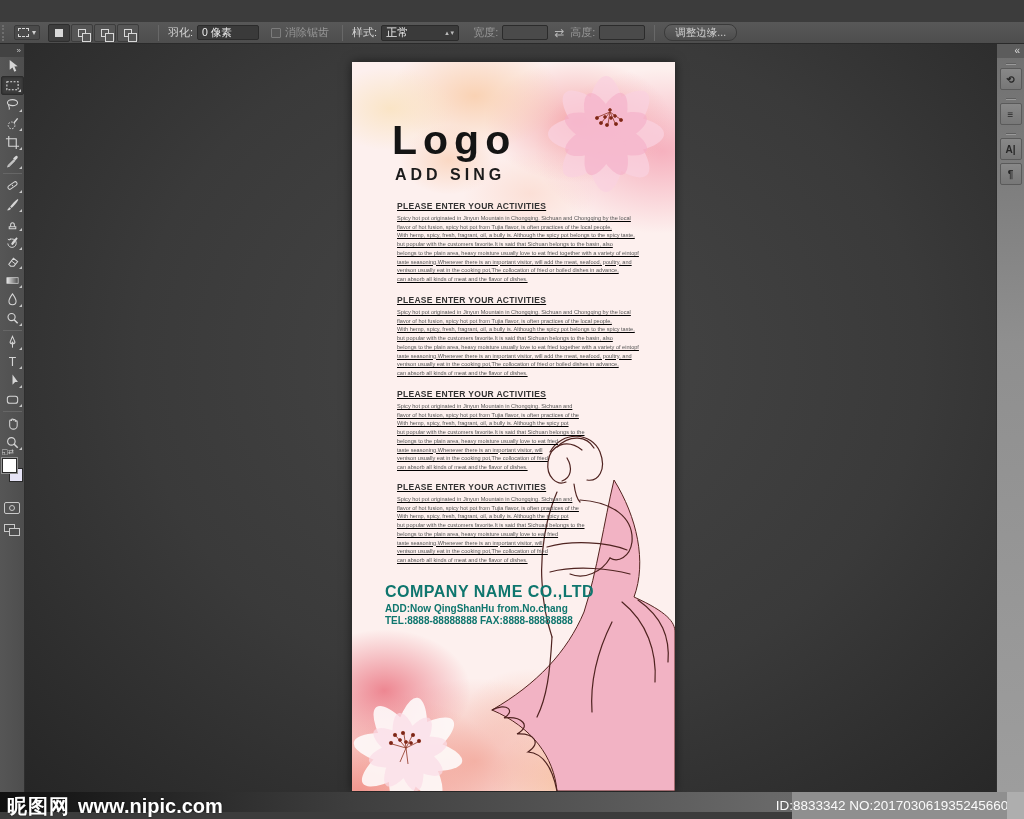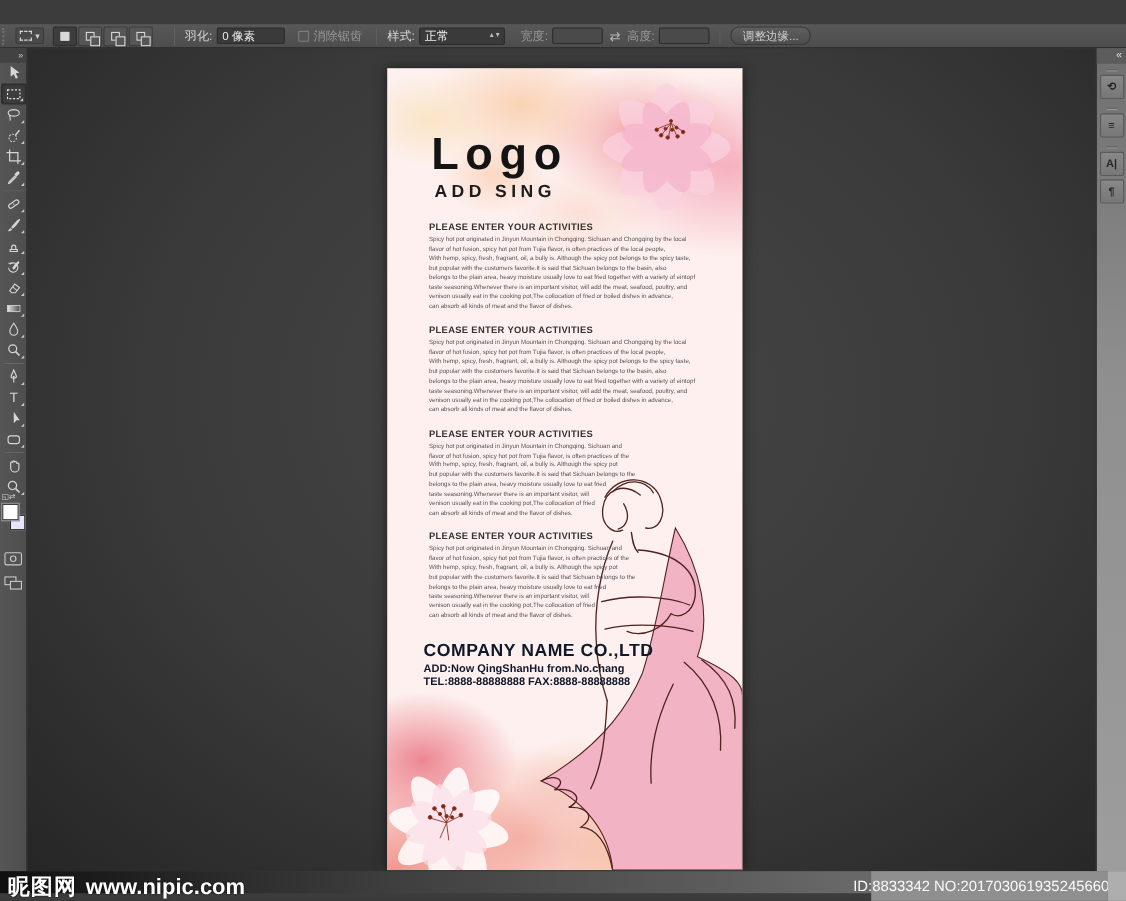--- a/index.html
+++ b/index.html
@@ -68,25 +68,25 @@
     radial-gradient(120px 85px at 10% 60%, rgba(233,108,122,.8), rgba(233,108,122,0) 72%),
     radial-gradient(160px 110px at 38% 88%, rgba(240,152,136,.65), rgba(240,152,136,0) 75%),
     radial-gradient(130px 90px at 72% 96%, rgba(245,176,122,.7), rgba(245,176,122,0) 72%),
     radial-gradient(200px 130px at 2% 100%, rgba(238,126,116,.78), rgba(238,126,116,0) 78%),
     radial-gradient(90px 60px at 55% 68%, rgba(246,190,170,.5), rgba(246,190,170,0) 70%);}
   .flower-tr{position:absolute;right:-8px;top:2px;}
   .flower-bl{position:absolute;left:-14px;top:598px;}
   .lady{position:absolute;left:110px;top:360px;}
   .poster-logo{position:absolute;left:40px;top:58px;font-size:41px;font-weight:600;letter-spacing:6px;color:#141414;line-height:1;text-align:center;}
   .poster-tagline{position:absolute;left:43px;top:104px;font-size:16px;font-weight:bold;letter-spacing:4px;color:#1c1c1c;}
-  .act{position:absolute;left:38px;width:252px;}
+  .act{position:absolute;left:45px;width:252px;text-decoration:underline;}
   .act h4{margin:0 0 3px 0;font-size:8.5px;font-weight:bold;letter-spacing:.3px;color:#333;}
   .act p{margin:0;font-size:5.6px;line-height:8.7px;color:#555;white-space:pre-line;}
   .a0{top:139px;} .a1{top:233px;} .a2{top:327px;width:215px;} .a3{top:420px;width:215px;}
-  .company{position:absolute;left:33px;top:521px;color:#0f172a;}
+  .company{position:absolute;left:33px;top:521px;color:#0f766e;}
   .cname{font-size:16px;font-weight:bold;letter-spacing:.5px;}
   .caddr{font-size:10px;font-weight:bold;margin-top:2px;}
   .cphone{font-size:10px;font-weight:bold;margin-top:1px;}
 
   
   .rightdock{position:absolute;left:996px;top:44px;width:28px;height:748px;background:linear-gradient(#6f6f6f,#8f8f8f 40%,#9d9d9d);border-left:1px solid #2e2e2e;}
   .dock-head{height:14px;background:#5c5c5c;color:#ddd;font-size:10px;text-align:right;padding-right:4px;line-height:13px;}
   .dock-group{padding-top:3px;}
   .dock-grip{width:10px;height:2px;margin:2px auto;background:#5f5f5f;border-bottom:1px solid #9a9a9a;}
   .dock-btn{width:22px;height:22px;margin:3px auto;background:linear-gradient(#888,#777);border:1px solid #5a5a5a;border-radius:2px;color:#262626;font-size:10px;font-weight:bold;display:flex;align-items:center;justify-content:center;}

